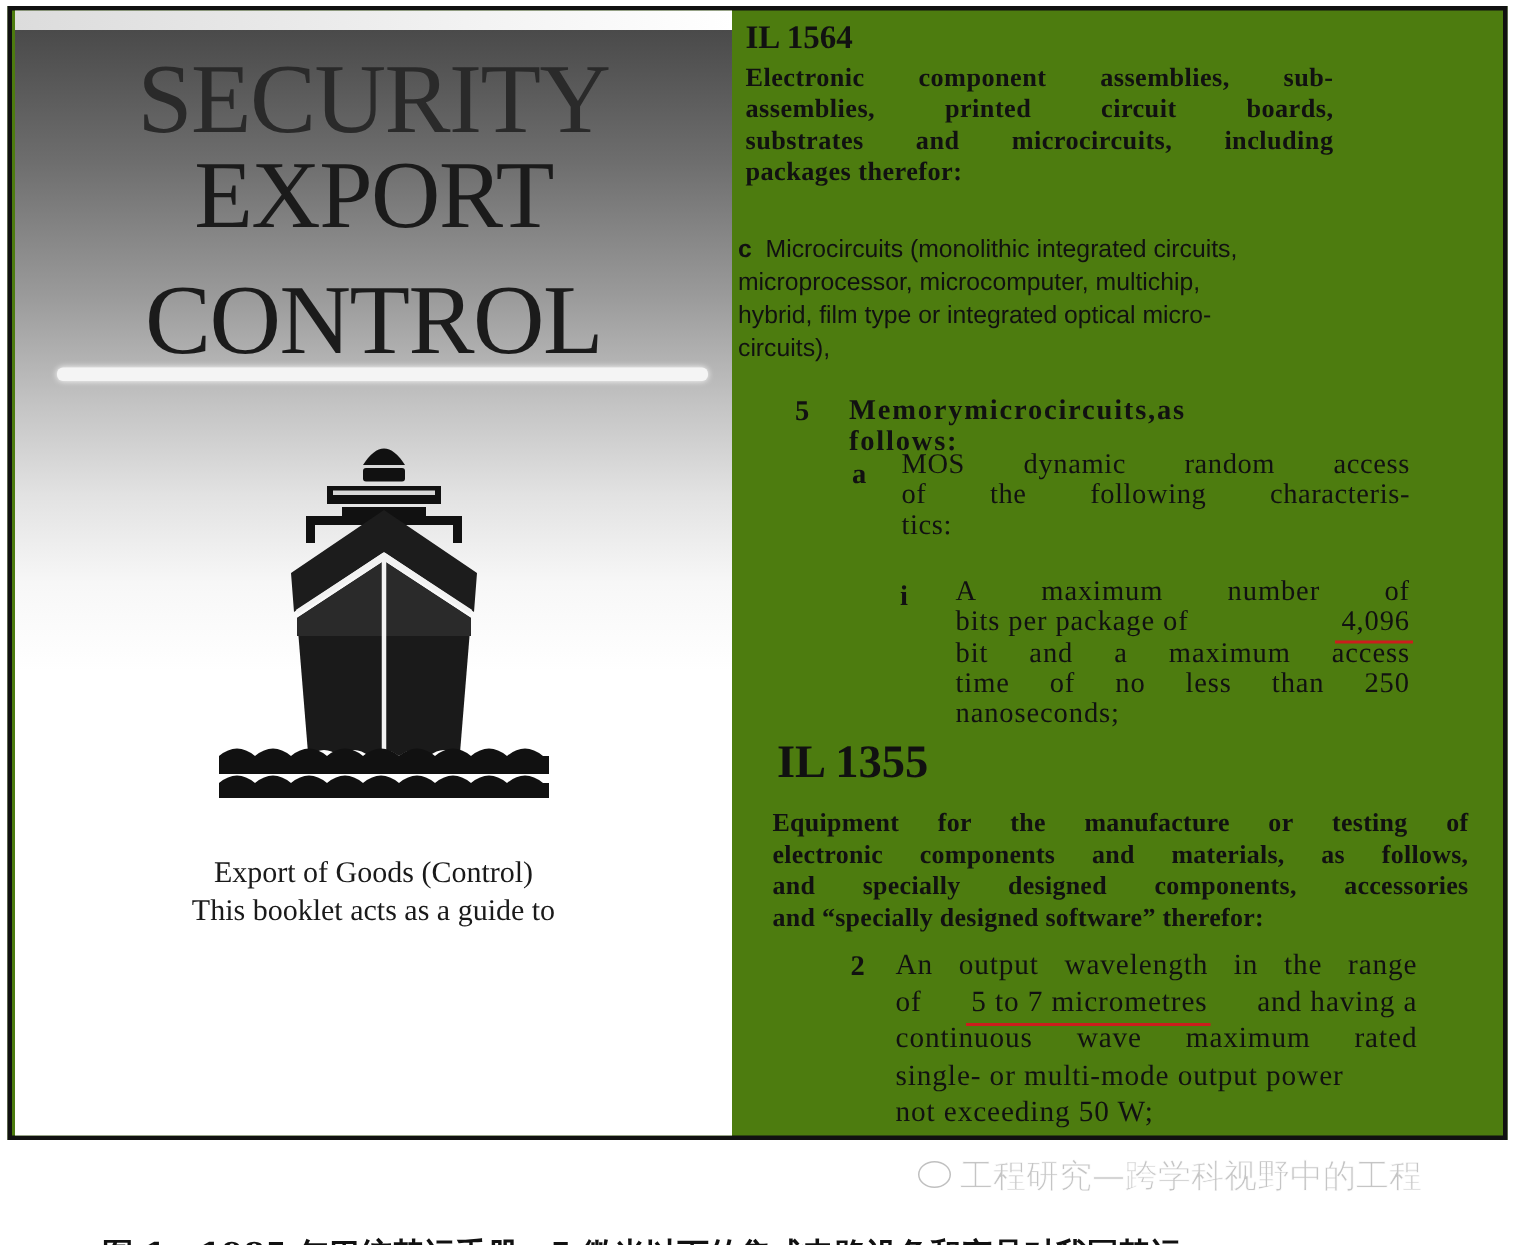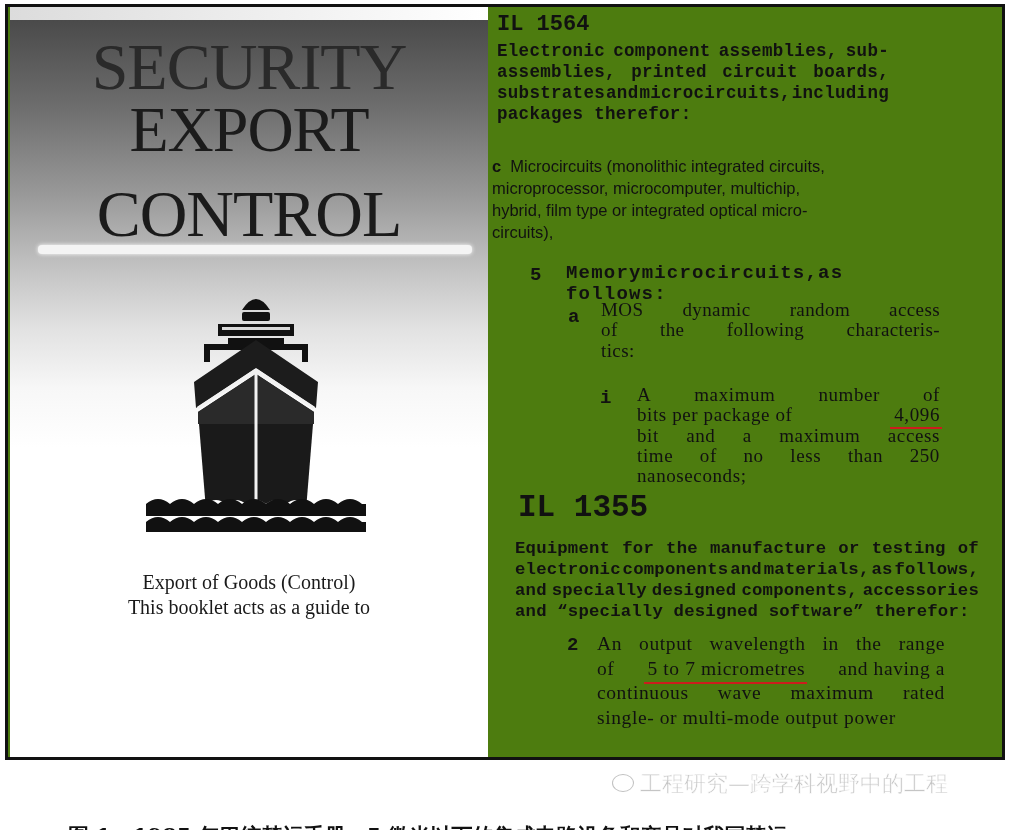--- a/index.html
+++ b/index.html
@@ -36,21 +36,21 @@
       position: absolute; left: 128px; top: 262px; width: 236px; height: 250px;
     }
     .cover-caption {
       position: absolute; left: 0; top: 550px; width: 478px; text-align: center;
       font-family: "Liberation Serif", "DejaVu Serif", serif;
       font-size: 20px; line-height: 25px; color: #1a1a1a;
     }
 
     
     .doc { position: absolute; color: #111; }
-    .serif-b { font-family: Liberation Mono, monospace; font-weight: bold; }
+    .serif-b { font-family: Liberation Serif, serif; font-weight: bold; }
     .serif { font-family: "Liberation Serif", "DejaVu Serif", serif; }
     .sans { font-family: "Liberation Sans", "DejaVu Sans", sans-serif; }
 
     .il-small { left: 497px; top: 12px; font-size: 22px; }
     .il-desc {
       left: 497px; top: 41px; width: 392px; font-size: 17.5px; line-height: 21px;
       text-align: justify; letter-spacing: 0.3px;
     }
     .sec-c {
       left: 492px; top: 155px; width: 430px; font-size: 16.5px; line-height: 22px;
@@ -289,20 +289,21 @@
     <span class="underline-red">5 to 7 micrometres</span>
     <span>and having a</span>
   </div>
   <div class="justline">
     <span>continuous</span>
     <span>wave</span>
     <span>maximum</span>
     <span>rated</span>
   </div>
   <div>single- or multi-mode output power</div>
+  <div>not exceeding 50 W;</div>
 </div>
 
 <div class="footer-caption">
   <span class="fig">图 1</span><span>1985 年巴统禁运手册，5 微米以下的集成电路设备和产品对我国禁运</span>
 </div>
 <div class="watermark">
   <span class="wm-icon"></span><span>工程研究—跨学科视野中的工程</span>
 </div>
 
 </body></html>

